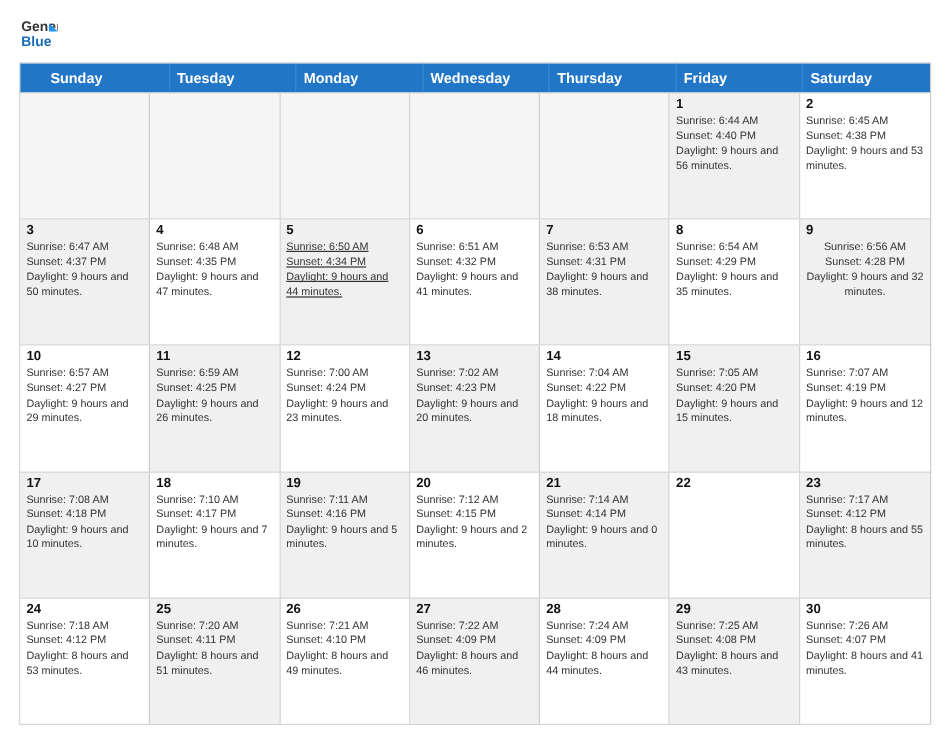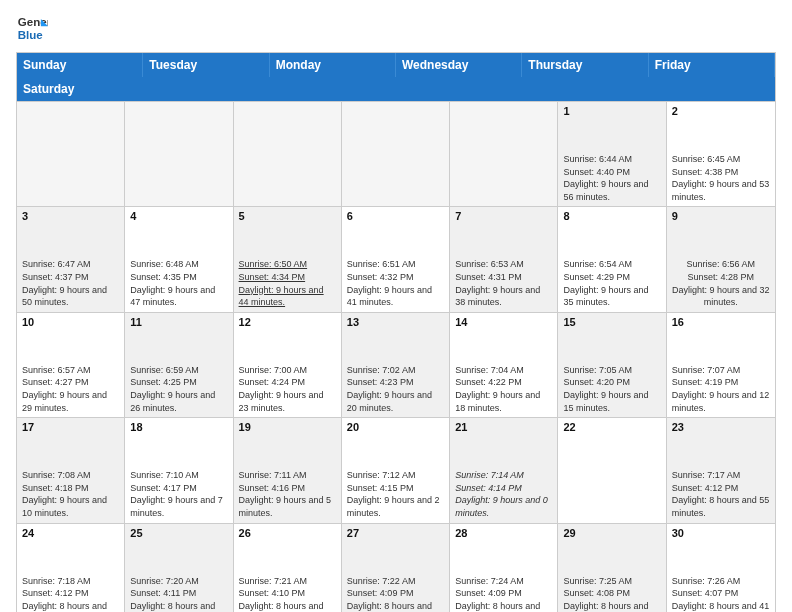--- a/index.html
+++ b/index.html
@@ -45,22 +45,23 @@
       color: #555;
     }
     .calendar {
       flex: 1;
       display: flex;
       flex-direction: column;
       border: 1px solid #ccc;
     }
     .cal-header {
       display: grid;
-      grid-template-columns: repeat(6, 1fr);
+      grid-template-columns: repeat(7, 1fr);
       background: #2176c7;
+      padding-left: 19px;
     }
     .cal-header-cell {
       color: #fff;
       font-size: 12px;
       font-weight: bold;
       padding: 5px 6px;
       text-align: left;
       border-right: 1px solid #3a8ad4;
     }
     .cal-header-cell:last-child { border-right: none; }
@@ -91,21 +92,20 @@
       font-size: 11px;
       font-weight: bold;
       color: #111;
       display: block;
       margin-bottom: 1px;
     }
     .day-info {
       font-size: 9px;
       line-height: 1.4;
       color: #333;
-      margin-top: 36px;
     }
   </style>
 </head>
 <body>
 
 <div class="page">
   <div class="header">
     <div class="logo">
       <svg class="logo-icon" viewBox="0 0 36 36" xmlns="http://www.w3.org/2000/svg">
         <text x="2" y="16" font-size="13" font-weight="bold" fill="#333" font-family="Arial">General</text>
@@ -257,21 +257,21 @@
 Daylight: 9 hours and 5 minutes.</div>
           </div>
           <div class="cal-cell">
             <span class="day-num">20</span>
             <div class="day-info" style="white-space: pre-line;">Sunrise: 7:12 AM
 Sunset: 4:15 PM
 Daylight: 9 hours and 2 minutes.</div>
           </div>
           <div class="cal-cell shaded">
             <span class="day-num">21</span>
-            <div class="day-info" style="white-space: pre-line; font-style: italic;">Sunrise: 7:14 AM
+            <div class="day-info" style="white-space: pre-line;">Sunrise: 7:14 AM
 Sunset: 4:14 PM
 Daylight: 9 hours and 0 minutes.</div>
           </div>
           <div class="cal-cell">
             <span class="day-num">22</span>
           </div>
           <div class="cal-cell shaded">
             <span class="day-num">23</span>
             <div class="day-info" style="white-space: pre-line;">Sunrise: 7:17 AM
 Sunset: 4:12 PM

